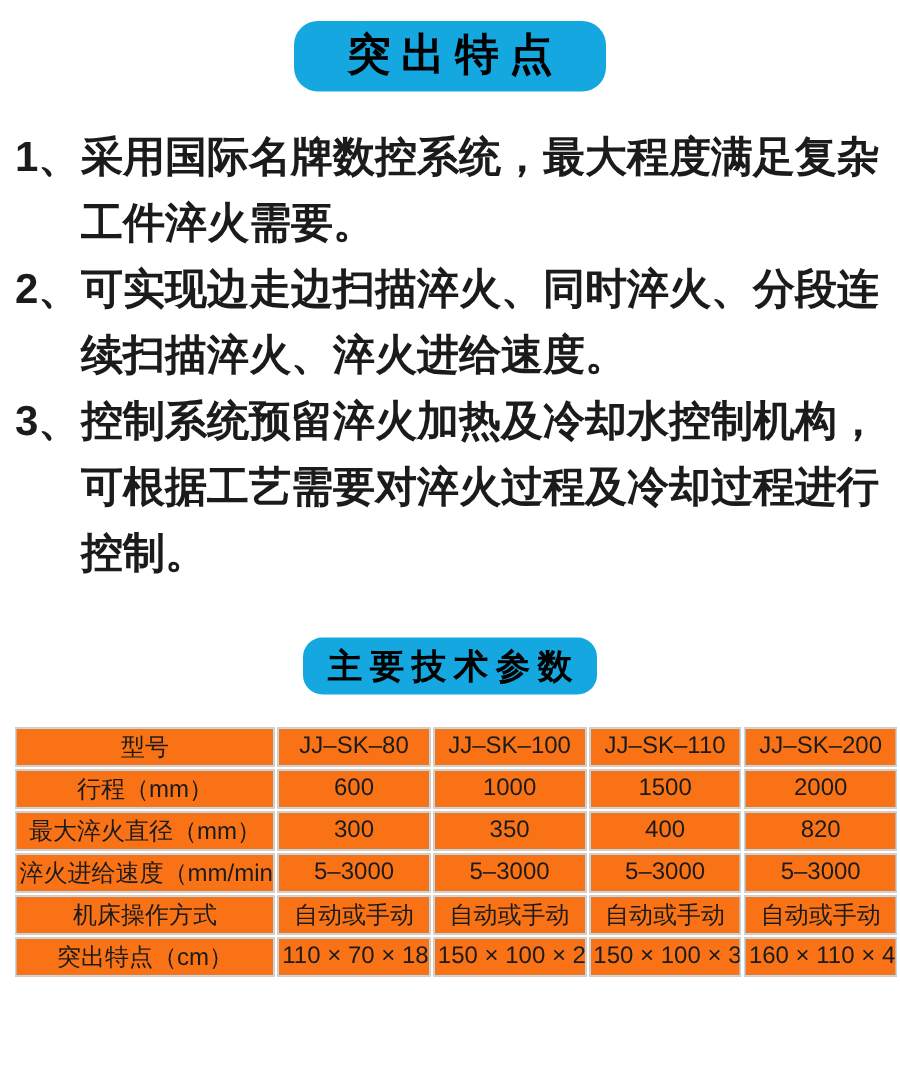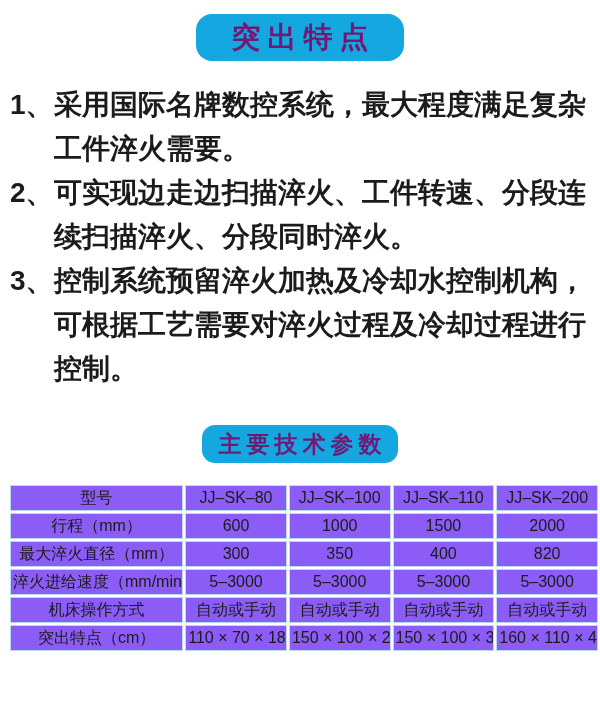--- a/index.html
+++ b/index.html
@@ -13,21 +13,21 @@
     width: 600px;
     height: 712px;
     background: #ffffff;
     overflow: hidden;
   }
   
   .badge {
     display: block;
     margin: 0 auto;
     background: #14a7e0;
-    color: #701a75;
+    color: #000000;
     font-weight: bold;
     text-align: center;
     white-space: nowrap;
   }
   .badge.primary {
     margin-top: 14px;
     width: 208px;
     height: 47px;
     line-height: 47px;
     border-radius: 16px;
@@ -64,21 +64,21 @@
   }
   
   .spec-table {
     margin: 20px 0 0 8px;
     width: 592px;
     border-collapse: separate;
     border-spacing: 2px;
     table-layout: fixed;
   }
   .spec-table td, .spec-table th {
-    background: #8b5cf6;
+    background: #f97316;
     border: 1px solid #b7dcf0;
     height: 24px;
     padding: 0 2px;
     text-align: center;
     vertical-align: middle;
     font-size: 16px;
     font-weight: normal;
     color: #1b1b1b;
     white-space: nowrap;
     overflow: hidden;
@@ -93,21 +93,21 @@
 
   <div class="badge primary">突出特点</div>
 
   <div class="features">
     <div class="feature-item">
       <span class="feature-num">1、</span>
       <span class="feature-text">采用国际名牌数控系统，最大程度满足复杂工件淬火需要。</span>
     </div>
     <div class="feature-item">
       <span class="feature-num">2、</span>
-      <span class="feature-text">可实现边走边扫描淬火、工件转速、分段连续扫描淬火、分段同时淬火。</span>
+      <span class="feature-text">可实现边走边扫描淬火、同时淬火、分段连续扫描淬火、淬火进给速度。</span>
     </div>
     <div class="feature-item">
       <span class="feature-num">3、</span>
       <span class="feature-text">控制系统预留淬火加热及冷却水控制机构，可根据工艺需要对淬火过程及冷却过程进行控制。</span>
     </div>
   </div>
 
   <div class="badge secondary">主要技术参数</div>
 
   <table class="spec-table">

